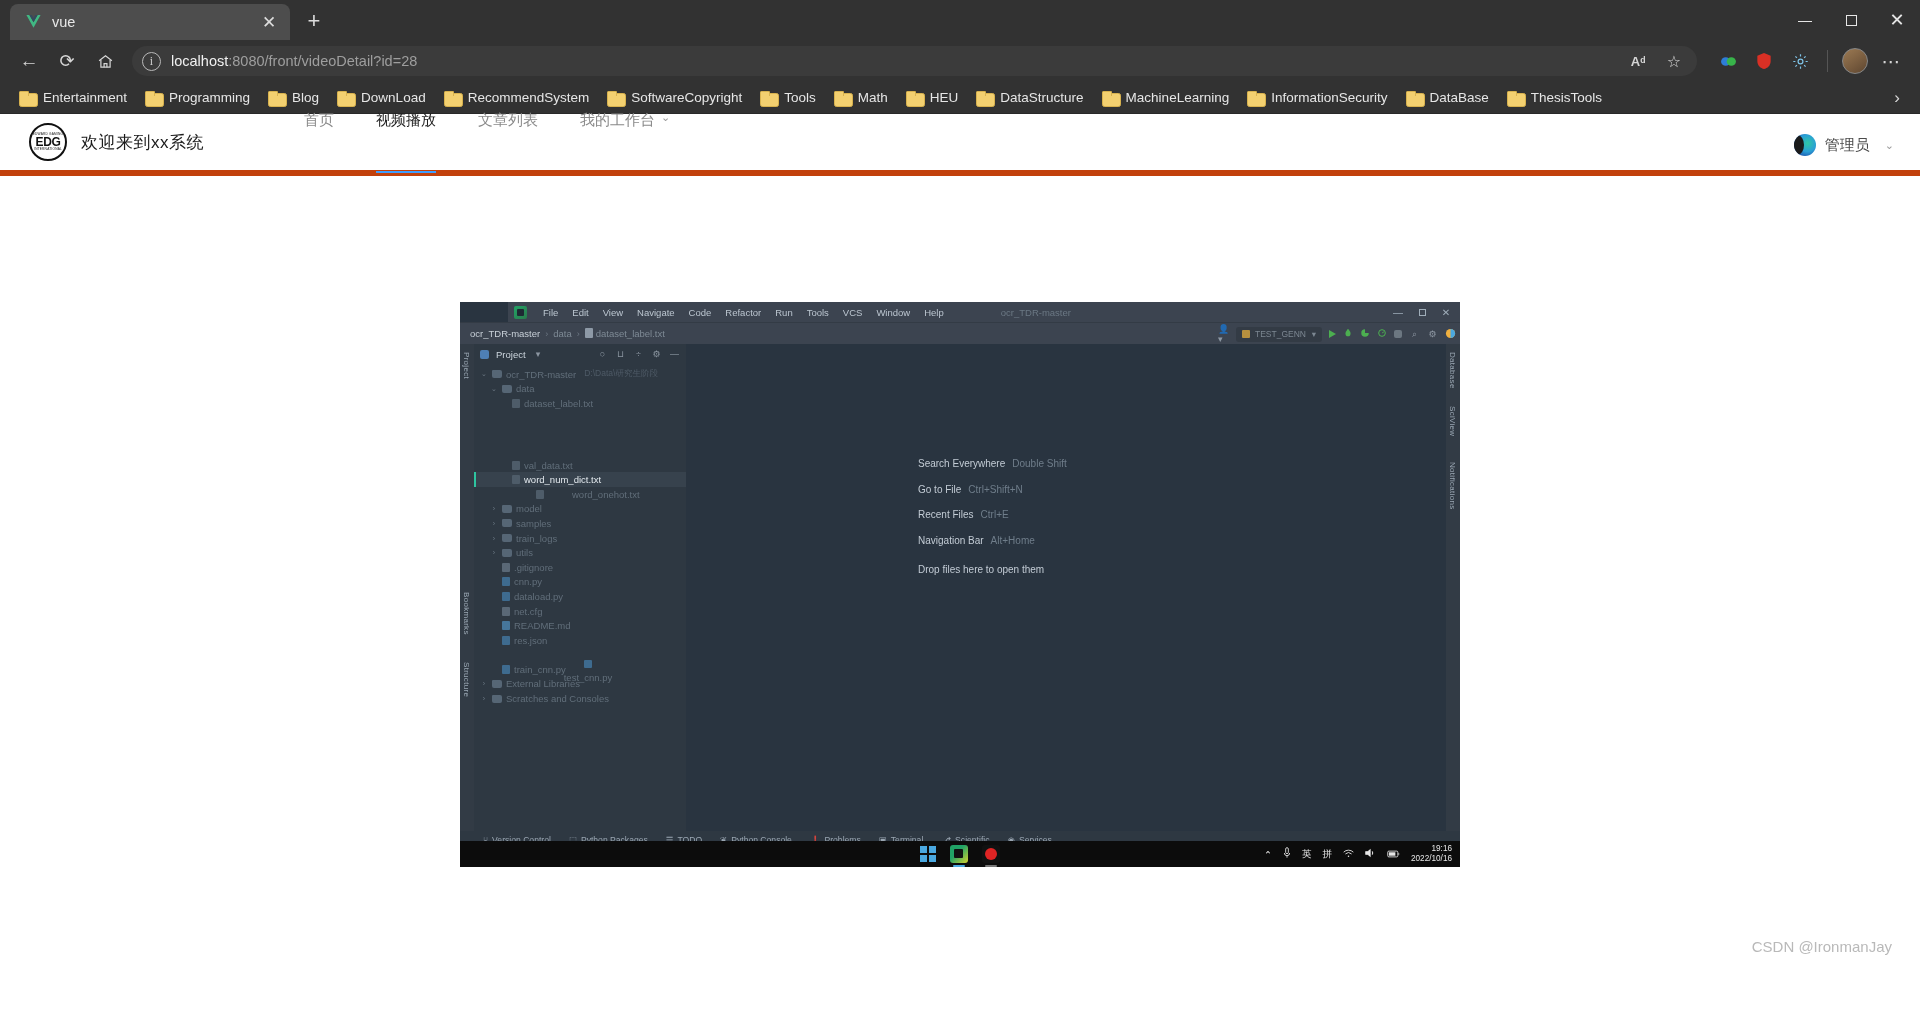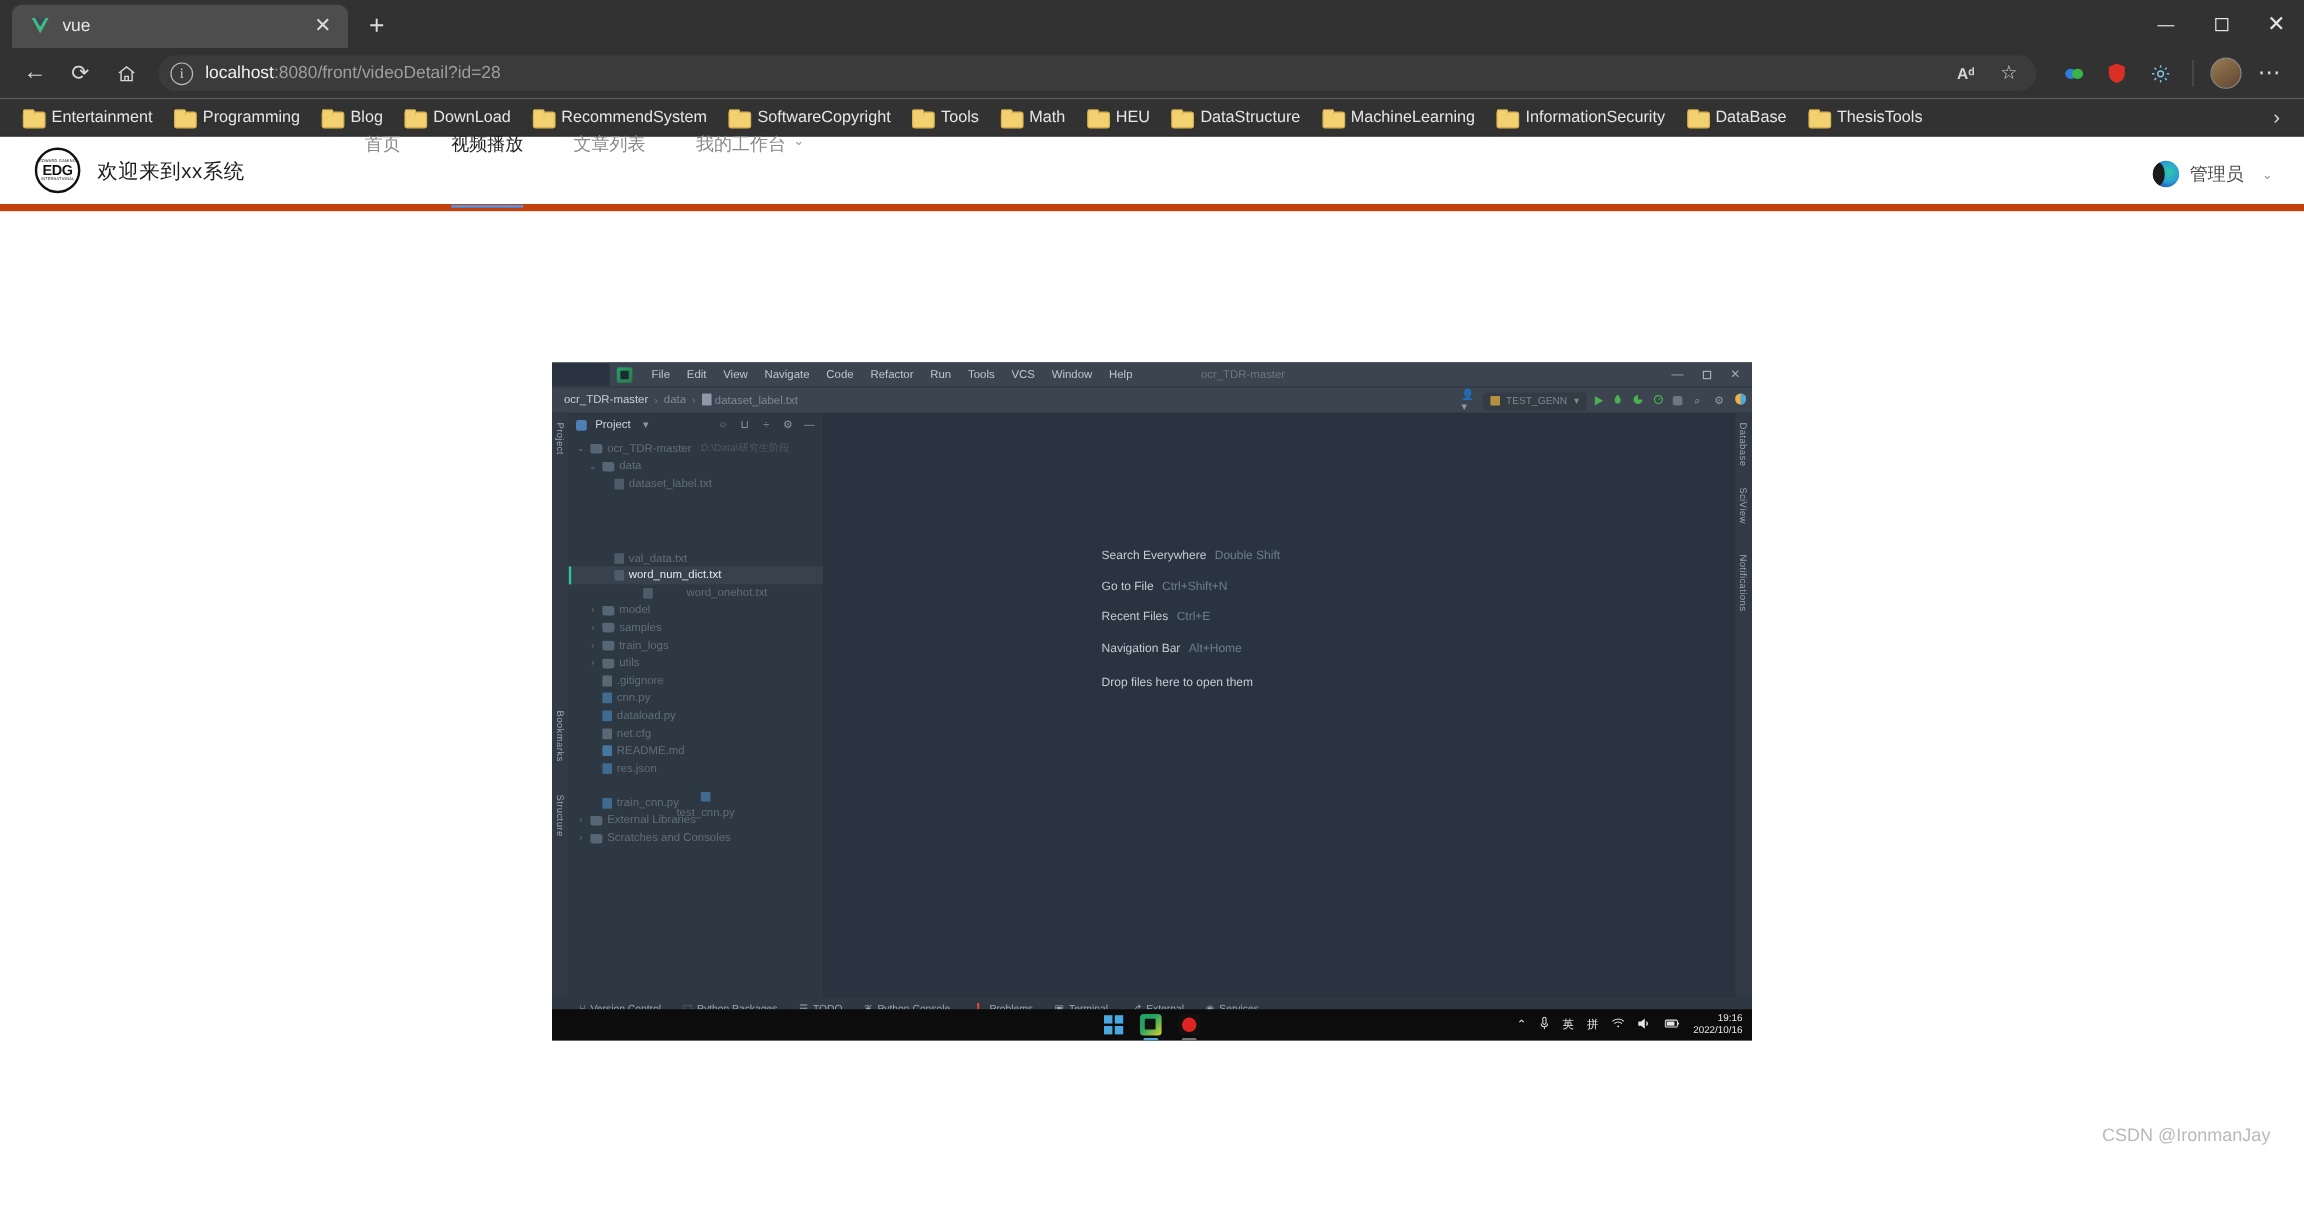--- a/index.html
+++ b/index.html
@@ -617,21 +617,21 @@
             <div class="tw">
               <span class="gl">❗</span>
               <span>Problems</span>
             </div>
             <div class="tw">
               <span class="gl">▣</span>
               <span>Terminal</span>
             </div>
             <div class="tw">
               <span class="gl">⎇</span>
-              <span>External</span>
+              <span>Scientific</span>
             </div>
             <div class="tw">
               <span class="gl">◉</span>
               <span>Services</span>
             </div>
           </div>
 
         <div class="ide-statusbar">
           <span class="sb-chk"></span>
           <span style="overflow:hidden;text-overflow:ellipsis;max-width:660px;">Looks like you're using NumPy: Would you like to turn scientific mode on? // Use scientific mode   Keep current layout // // Scientific mode provides a tool wind... (36 minutes ag</span>

